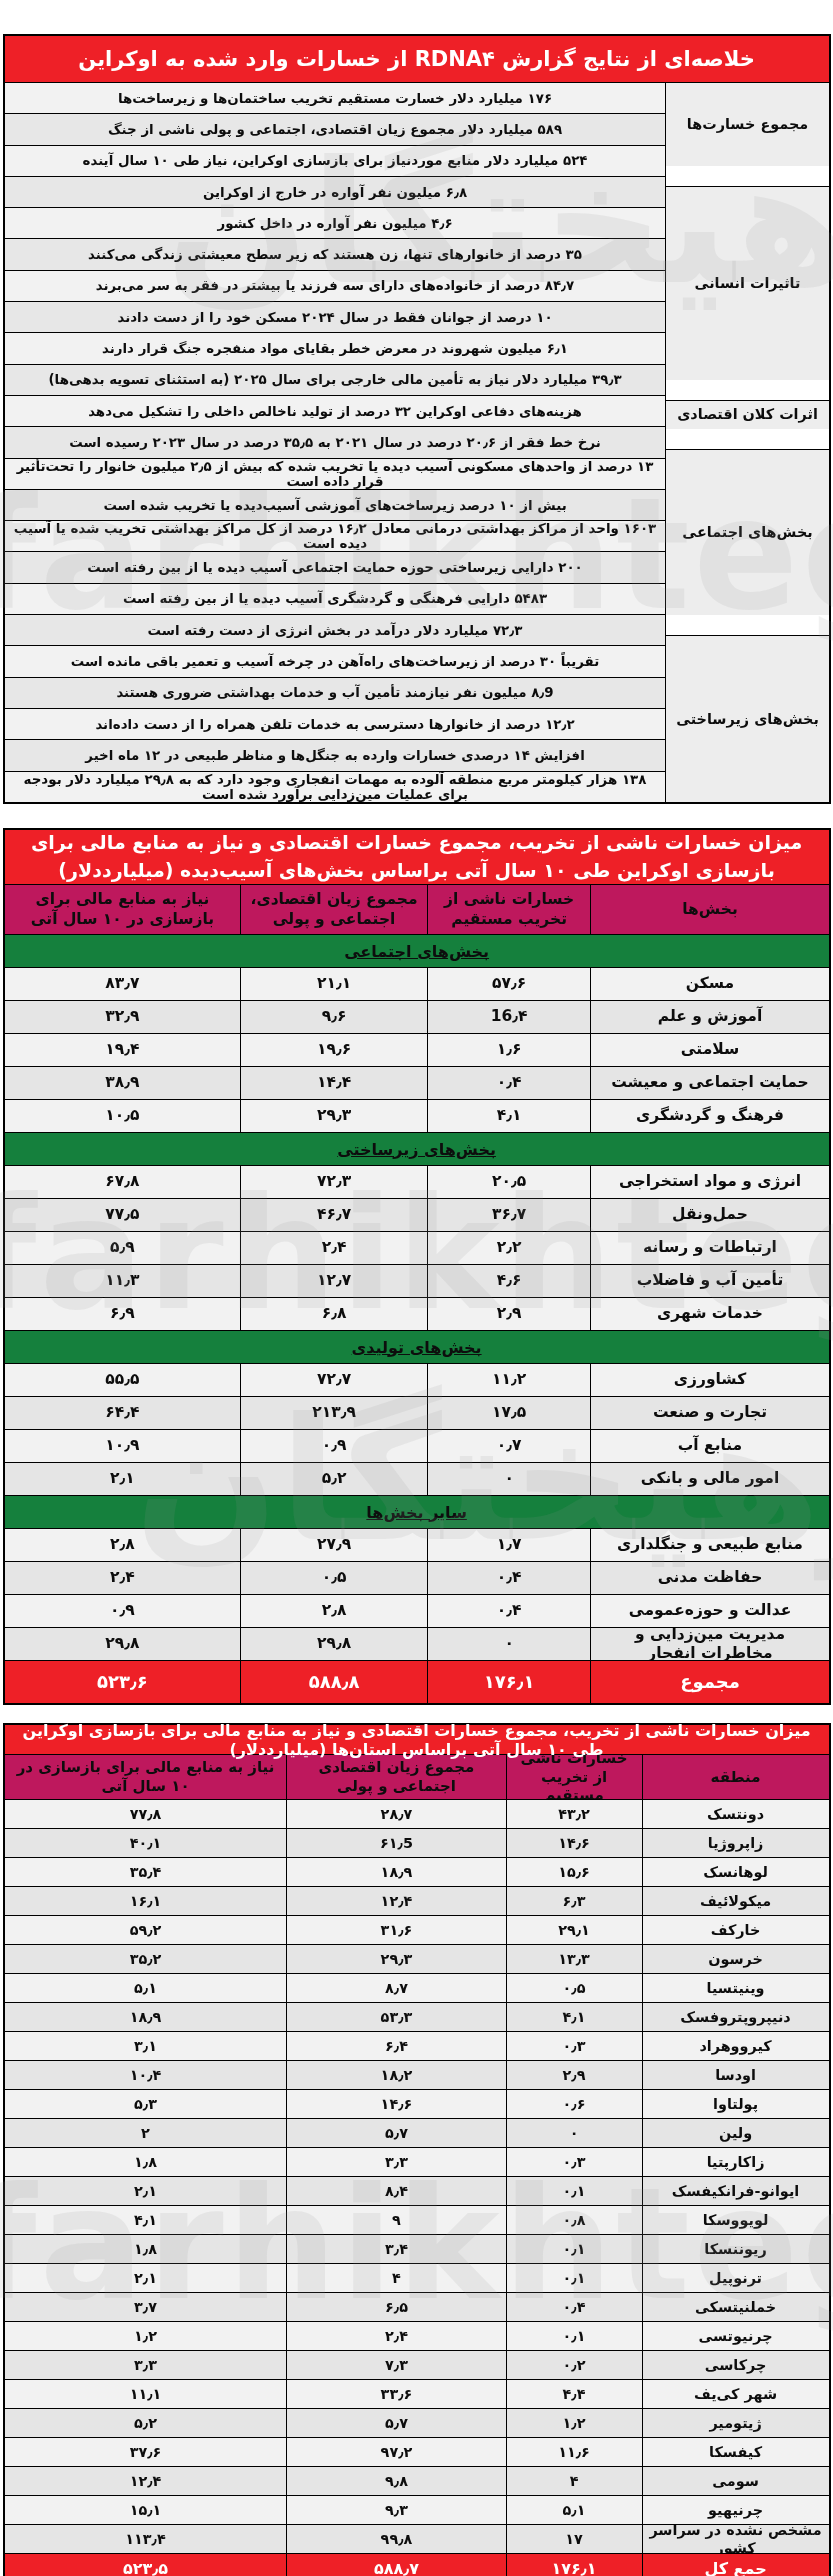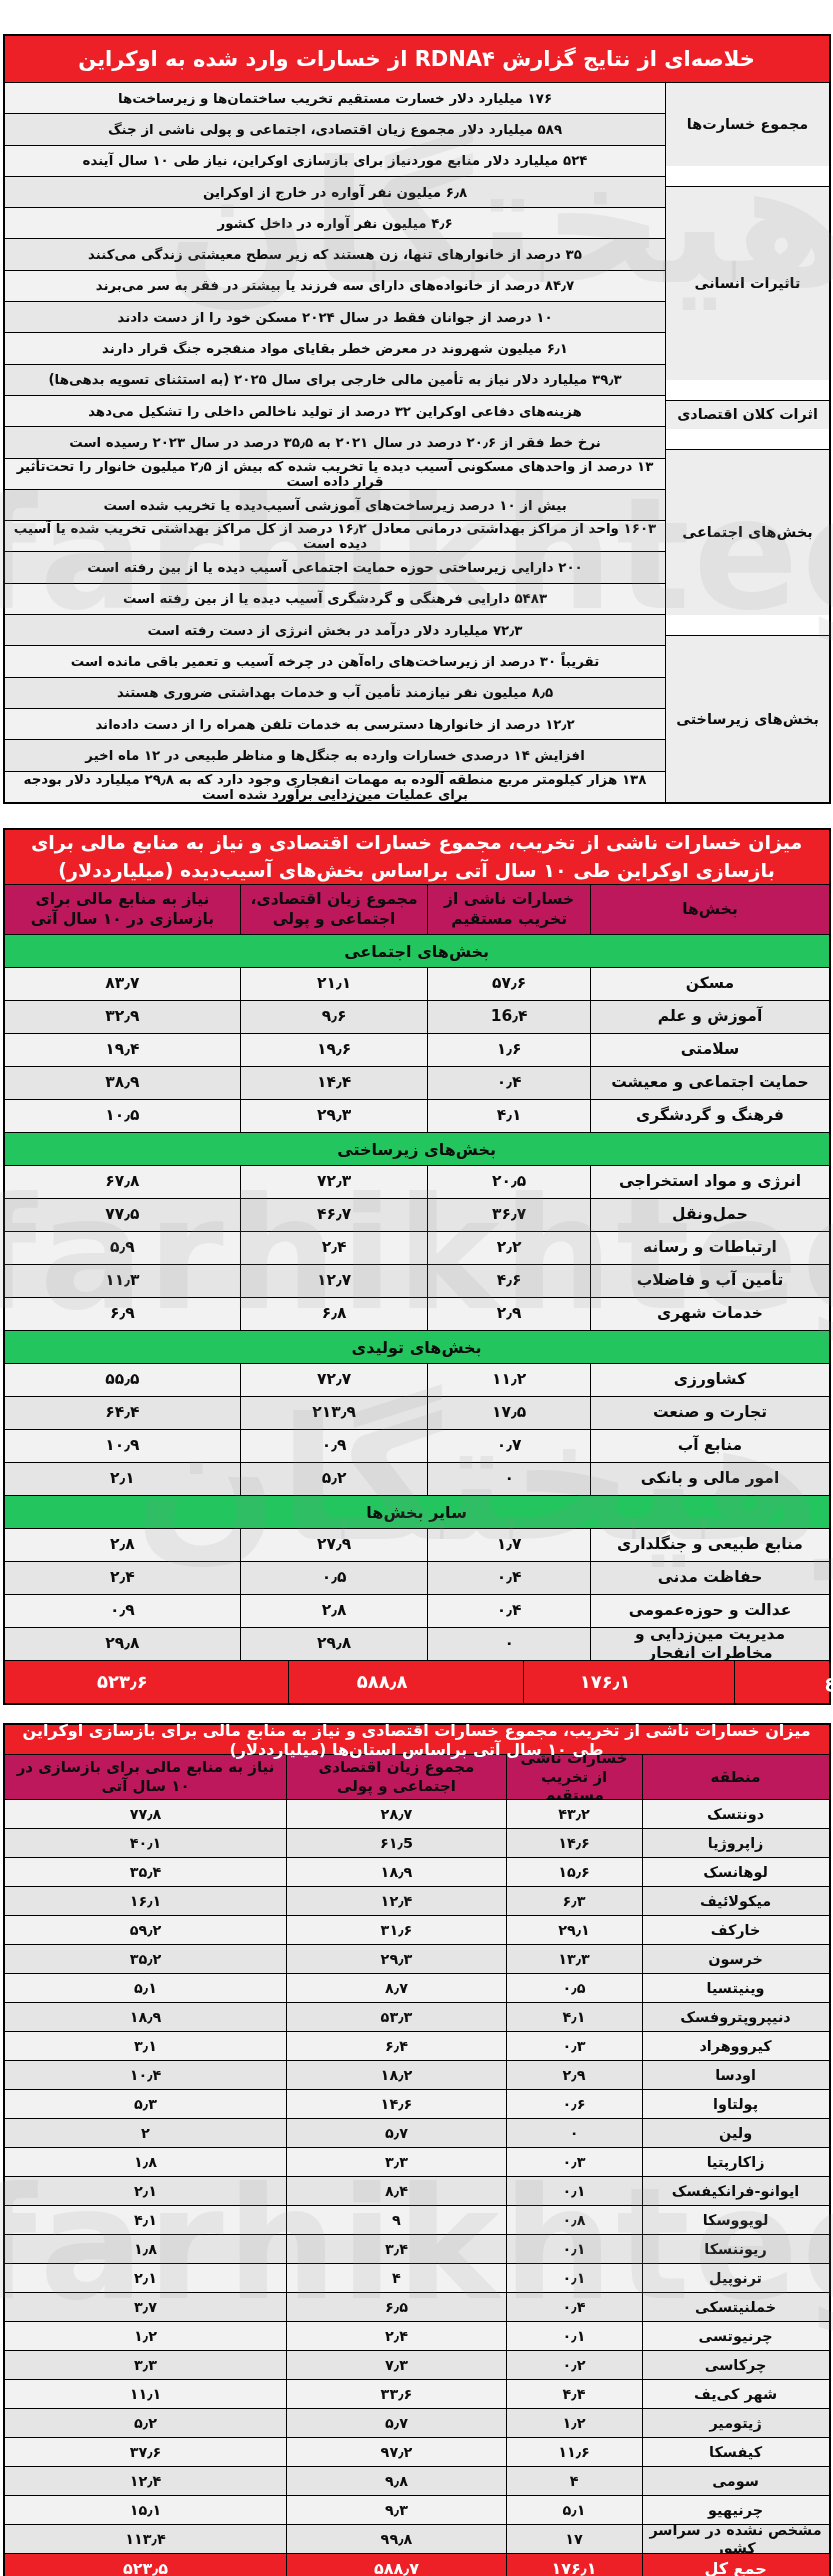--- a/index.html
+++ b/index.html
@@ -36,35 +36,35 @@
   #t2 .grid{grid-template-columns:28.6% 22.65% 19.85% 28.9%;}
   #t3 .grid{grid-template-columns:34.2% 26.6% 16.5% 22.7%;}
   .cell{
     display:flex;align-items:center;justify-content:center;text-align:center;direction:rtl;
     border-left:1.5px solid #000;box-sizing:border-box;padding:0 5.2px;line-height:1.25;overflow:hidden;
   }
   .cell:first-child{border-left:none;}
   .hdrrow{background:#be185d;}
   .hdrrow .cell{font-size:15.5px;}
   .band{
-    border-top:1.5px solid #000;background:#22c55e;display:flex;align-items:center;justify-content:center;
-    direction:rtl;text-align:center;font-size:16px;box-sizing:border-box;
+    border-top:1.5px solid #000;background:#15803d;display:flex;align-items:center;justify-content:center;
+    direction:rtl;text-align:center;font-size:16px;box-sizing:border-box;text-decoration:underline;
   }
   .drow{border-top:1.5px solid #000;background:#f2f2f2;}
   .drow.alt{background:#e5e5e5;}
   .drow .cell{font-size:15.5px;}
   .totalrow{border-top:1.5px solid #000;background:#ee2027;color:#fff;}
   .totalrow .cell{font-size:18px;}
   
   #t2{top:828px;}
   #t2 .red-title{height:55px;font-size:19px;line-height:1.45;}
   #t2 .hdrrow{height:49px;}
   #t2 .band{height:33px;}
   #t2 .drow{height:33px;}
-  #t2 .totalrow{height:43px;gap:48px;}
+  #t2 .totalrow{height:43px;}
   
   #t3{top:1723px;}
   #t3 .red-title{height:30px;font-size:16px;}
   #t3 .hdrrow{height:44px;}
   #t3 .hdrrow .cell{font-size:15px;}
   #t3 .drow{height:29px;}
   #t3 .drow .cell{font-size:14.4px;}
   #t3 .totalrow{height:30px;}
   #t3 .totalrow .cell{font-size:16px;}
   
@@ -96,21 +96,21 @@
           <div class="t1row alt">۳۹٫۳ میلیارد دلار نیاز به تأمین مالی خارجی برای سال ۲۰۲۵ (به استثنای تسویه بدهی‌ها)</div>
           <div class="t1row">هزینه‌های دفاعی اوکراین ۳۲ درصد از تولید ناخالص داخلی را تشکیل می‌دهد</div>
           <div class="t1row alt">نرخ خط فقر از ۲۰٫۶ درصد در سال ۲۰۲۱ به ۳۵٫۵ درصد در سال ۲۰۲۳ رسیده است</div>
           <div class="t1row">۱۳ درصد از واحدهای مسکونی آسیب دیده یا تخریب شده که بیش از ۲٫۵ میلیون خانوار را تحت‌تأثیر قرار داده است</div>
           <div class="t1row alt">بیش از ۱۰ درصد زیرساخت‌های آموزشی آسیب‌دیده یا تخریب شده است</div>
           <div class="t1row">۱۶۰۳ واحد از مراکز بهداشتی درمانی معادل ۱۶٫۲ درصد از کل مراکز بهداشتی تخریب شده یا آسیب دیده است</div>
           <div class="t1row alt">۲۰۰ دارایی زیرساختی حوزه حمایت اجتماعی آسیب دیده یا از بین رفته است</div>
           <div class="t1row">۵۴۸۳ دارایی فرهنگی و گردشگری آسیب دیده یا از بین رفته است</div>
           <div class="t1row alt">۷۲٫۳ میلیارد دلار درآمد در بخش انرژی از دست رفته است</div>
           <div class="t1row">تقریباً ۳۰ درصد از زیرساخت‌های راه‌آهن در چرخه آسیب و تعمیر باقی مانده است</div>
-          <div class="t1row alt">۸٫۵ میلیون نفر نیازمند تأمین آب و خدمات بهداشتی ضروری هستند</div>
+          <div class="t1row alt">۸٫9 میلیون نفر نیازمند تأمین آب و خدمات بهداشتی ضروری هستند</div>
           <div class="t1row">۱۲٫۲ درصد از خانوارها دسترسی به خدمات تلفن همراه را از دست داده‌اند</div>
           <div class="t1row alt">افزایش ۱۴ درصدی خسارات وارده به جنگل‌ها و مناظر طبیعی در ۱۲ ماه اخیر</div>
           <div class="t1row">۱۳۸ هزار کیلومتر مربع منطقه آلوده به مهمات انفجاری وجود دارد که به ۲۹٫۸ میلیارد دلار بودجه برای عملیات مین‌زدایی برآورد شده است</div>
         </div>
       <div class="t1-cats" id="t1cats">
           <div class="t1cat" style="flex: 3 1 0px;">مجموع خسارت‌ها</div>
           <div class="t1cat" style="flex: 7 1 0px;">تاثیرات انسانی</div>
           <div class="t1cat" style="flex: 1 1 0px;">اثرات کلان اقتصادی</div>
           <div class="t1cat" style="flex: 6 1 0px;">بخش‌های اجتماعی</div>
           <div class="t1cat" style="flex: 6 1 0px;">بخش‌های زیرساختی</div>

